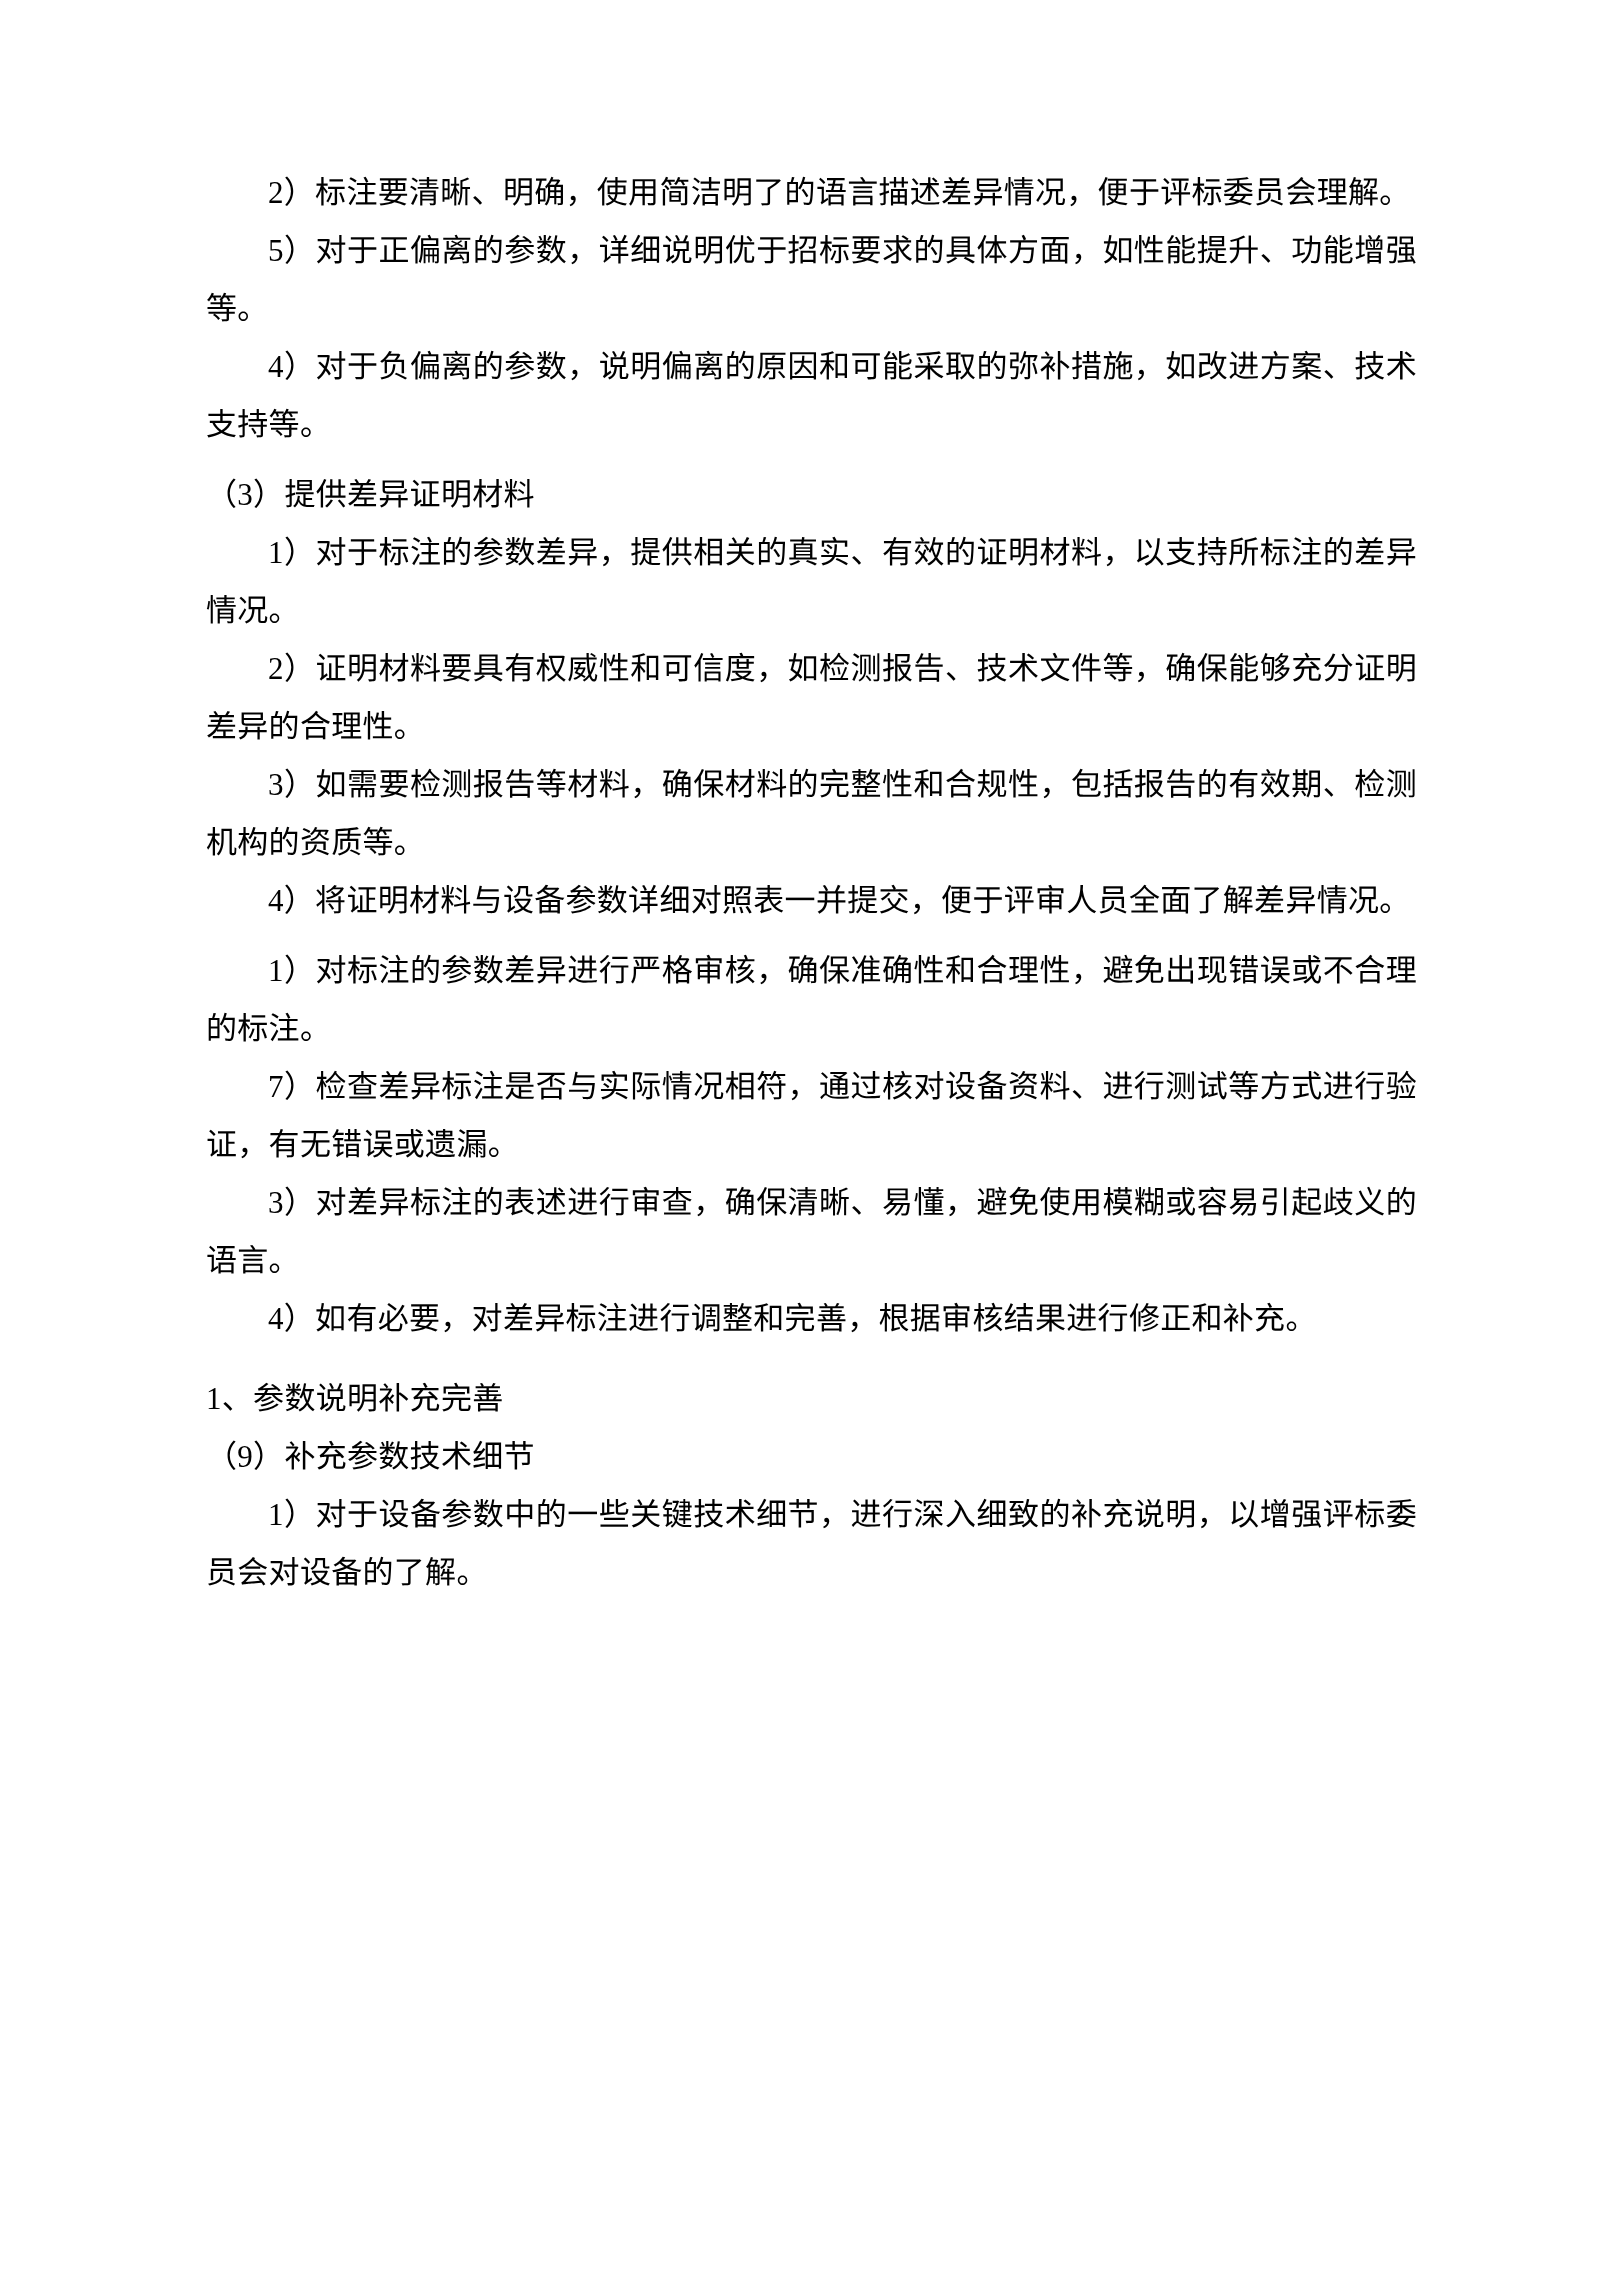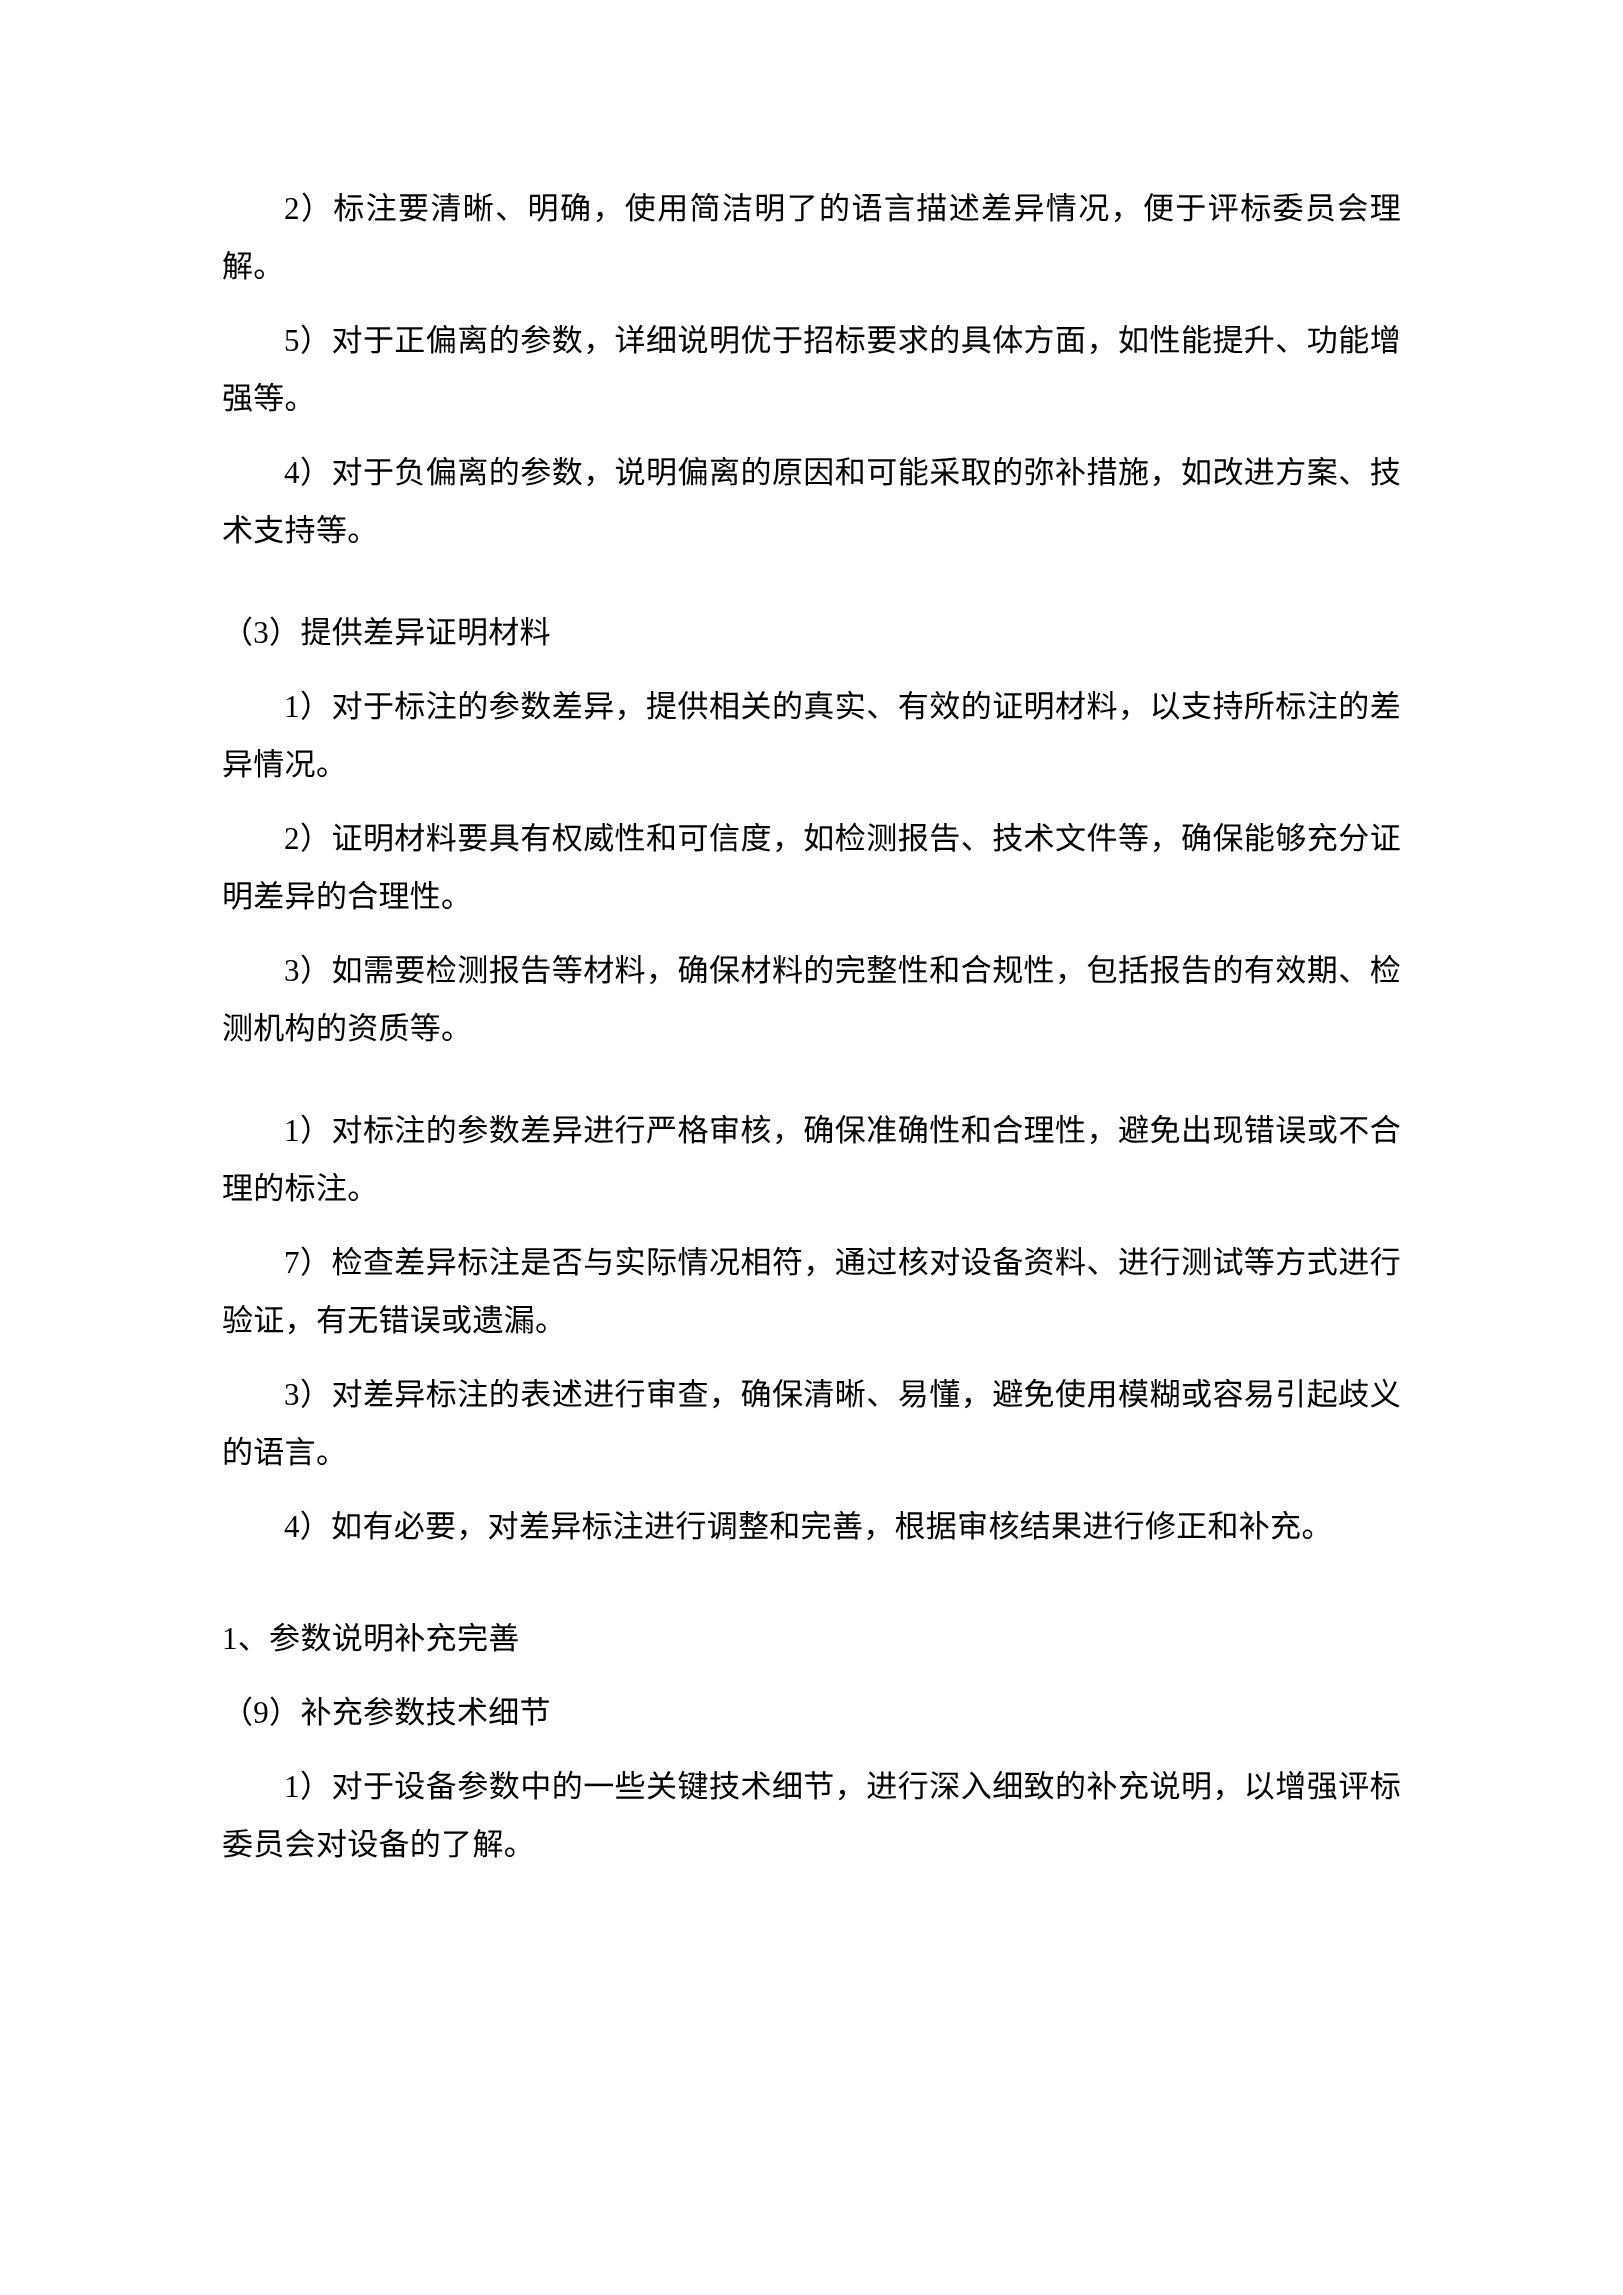--- a/index.html
+++ b/index.html
@@ -25,21 +25,21 @@
   }
   .doc-body {
     font-size: 31px;
     line-height: 58px;
     letter-spacing: 0.3px;
     text-align: justify;
     text-justify: inter-ideograph;
   }
   
   .p {
-    margin: 16px;
+    margin: 0;
     padding: 0;
   }
   .indent-2 {
     text-indent: 62px;   
   }
   .indent-1 {
     text-indent: 0;
   }
   .spacer-sm {
     height: 11.8px;
@@ -57,20 +57,21 @@
     <p class="p indent-2">2）标注要清晰、明确，使用简洁明了的语言描述差异情况，便于评标委员会理解。</p>
     <p class="p indent-2">5）对于正偏离的参数，详细说明优于招标要求的具体方面，如性能提升、功能增强等。</p>
     <p class="p indent-2">4）对于负偏离的参数，说明偏离的原因和可能采取的弥补措施，如改进方案、技术支持等。</p>
 
     <div class="spacer-sm"></div>
 
     <p class="p indent-1">（3）提供差异证明材料</p>
     <p class="p indent-2">1）对于标注的参数差异，提供相关的真实、有效的证明材料，以支持所标注的差异情况。</p>
     <p class="p indent-2">2）证明材料要具有权威性和可信度，如检测报告、技术文件等，确保能够充分证明差异的合理性。</p>
     <p class="p indent-2">3）如需要检测报告等材料，确保材料的完整性和合规性，包括报告的有效期、检测机构的资质等。</p>
+    <p class="p indent-2">4）将证明材料与设备参数详细对照表一并提交，便于评审人员全面了解差异情况。</p>
 
     <div class="spacer-sm"></div>
 
     <p class="p indent-2">1）对标注的参数差异进行严格审核，确保准确性和合理性，避免出现错误或不合理的标注。</p>
     <p class="p indent-2">7）检查差异标注是否与实际情况相符，通过核对设备资料、进行测试等方式进行验证，有无错误或遗漏。</p>
     <p class="p indent-2">3）对差异标注的表述进行审查，确保清晰、易懂，避免使用模糊或容易引起歧义的语言。</p>
     <p class="p indent-2">4）如有必要，对差异标注进行调整和完善，根据审核结果进行修正和补充。</p>
 
     <div class="spacer-md"></div>
 

